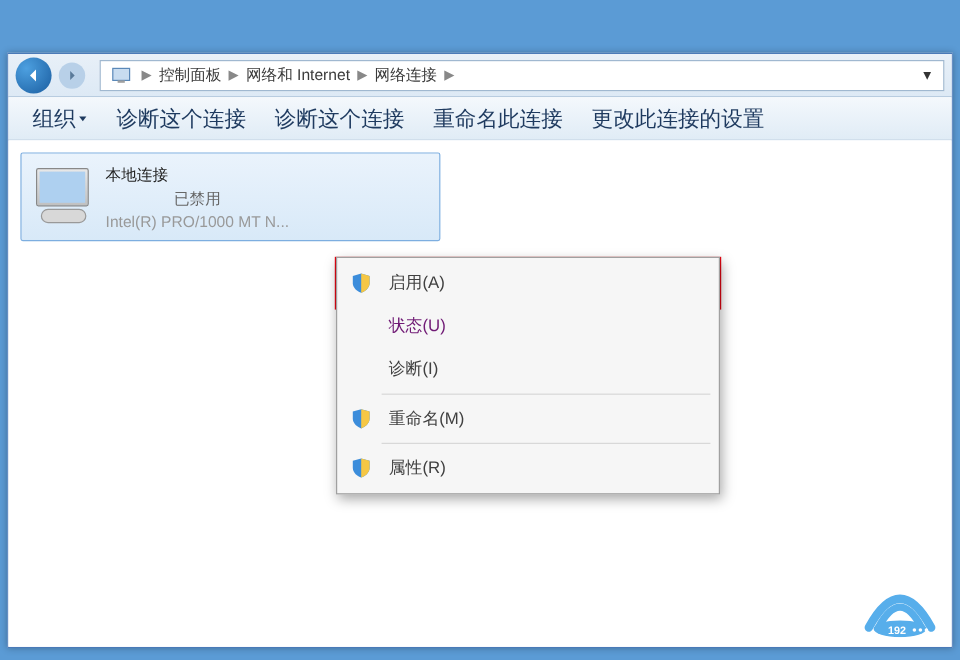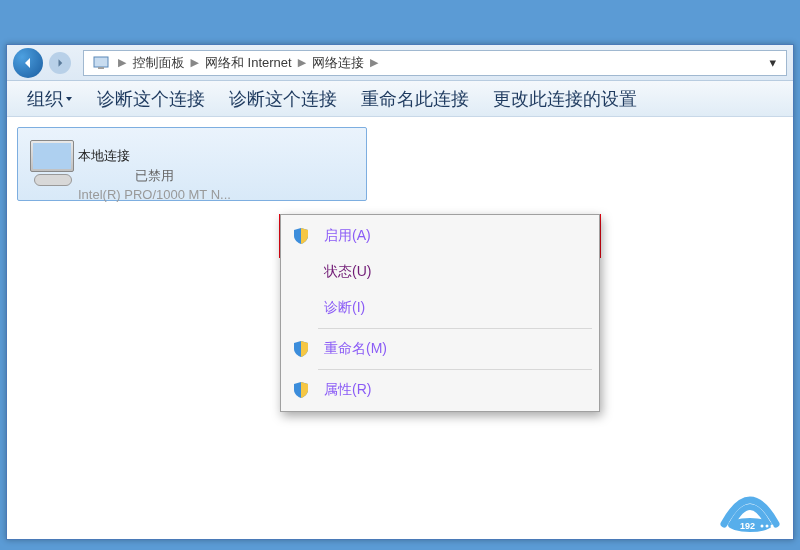--- a/index.html
+++ b/index.html
@@ -12,34 +12,34 @@
 .nav-fwd svg { width:12px; height:12px; fill:#5a7a9a; }
 .breadcrumb { flex:1; height:26px; background:#fff; border:1px solid #a0b8d0; margin-left:6px; display:flex; align-items:center; padding:0 4px; font-size:13px; color:#3a3a3a; overflow:hidden; }
 .bc-icon { width:18px; height:18px; margin:0 4px; }
 .bc-sep { color:#888; padding:0 4px; font-size:11px; }
 .bc-item { padding:0 2px; cursor:pointer; white-space:nowrap; }
 .bc-drop { margin-left:auto; padding:0 6px; color:#333; }
 .toolbar { height:36px; background:linear-gradient(#f4f8fc, #e0ecf6); border-bottom:1px solid #c8d8e8; display:flex; align-items:center; padding:0 8px; font-size:18px; color:#1e3a5f; }
 .tb-item { padding:4px 12px; cursor:pointer; display:flex; align-items:center; gap:2px; white-space:nowrap; }
 .tb-item svg { width:8px; height:8px; fill:#1e3a5f; }
 .content { background:#fff; height:calc(100% - 72px); padding:10px; position:relative; }
-.conn-item { width:350px; height:74px; border:1px solid #7daee0; background:linear-gradient(#eaf3fc, #d8e9f8); border-radius:2px; display:flex; padding:16px 8px; }
+.conn-item { width:350px; height:74px; border:1px solid #7daee0; background:linear-gradient(#eaf3fc, #d8e9f8); border-radius:2px; display:flex; padding:6px 8px; gap:10px; }
 .conn-icon { width:52px; height:52px; position:relative; align-self:center; }
 .conn-icon .monitor { width:44px; height:32px; background:linear-gradient(#e8e8e8,#c0c0c0); border:1px solid #888; border-radius:2px; position:absolute; top:2px; left:4px; }
 .conn-icon .monitor::after { content:''; position:absolute; top:2px; left:2px; right:2px; bottom:2px; background:#aed0f0; }
 .conn-icon .cable { position:absolute; bottom:4px; left:8px; width:38px; height:12px; background:#d8d8d8; border:1px solid #999; border-radius:6px; }
 .conn-text { font-size:13px; line-height:1.5; padding-top:2px; }
 .conn-text .name { color:#222; }
 .conn-text .status { color:#666;text-align:center; }
 .conn-text .adapter { color:#999; }
 .ctx-menu { position:absolute; top:214px; left:280px; width:320px; background:#f6f6f6; border:1px solid #a0a0a0; box-shadow:2px 4px 10px rgba(0,0,0,0.35); padding:3px; font-size:14px; z-index:10; }
 .ctx-item { display:flex; align-items:center; height:36px; padding:0 10px 0 6px; cursor:default; border-radius:2px; }
 .ctx-item.enabled { cursor:pointer; }
 .ctx-item .ci-icon { width:22px; height:22px; margin-right:12px; display:flex; align-items:center; justify-content:center; }
-.ctx-item .ci-label { color:#8b5cf6; }
+.ctx-item .ci-label { color:#404040; }
 .ctx-item.disabled .ci-label { color:#701a75; }
 .ctx-sep { height:1px; background:#d8d8d8; margin:2px 4px 2px 34px; }
 .highlight-box { position:absolute; border:4px solid #e30613; pointer-events:none; }
 .shield { width:18px; height:18px; }
 .watermark { position:absolute; right:14px; bottom:14px; opacity:0.85;text-align:center; }
 .watermark svg { width:72px; height:48px; }
 </style>
 </head>
 <body>
 

